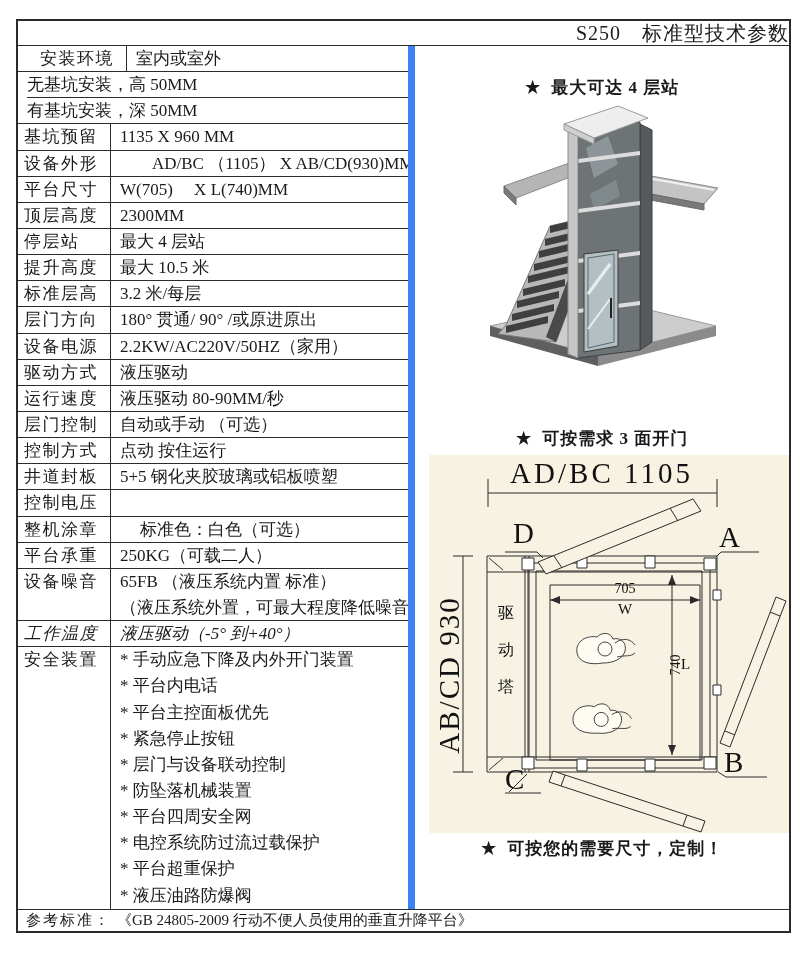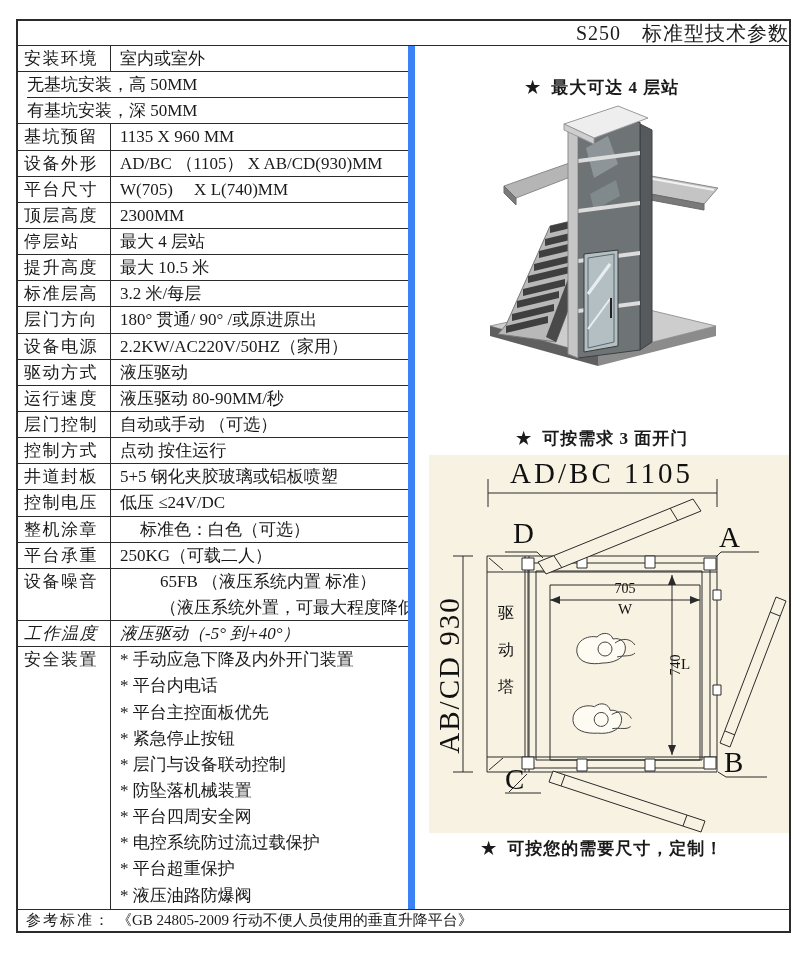--- a/index.html
+++ b/index.html
@@ -45,42 +45,42 @@
 </head>
 <body>
 
 <div class="page">
   <div class="doc-table">
 
     <div class="title-row">S250　标准型技术参数</div>
 
     <div class="body-row">
       <div class="left-grid">
-  <div class="row" style="height: 26.15px;">
+  <div class="row" style="height: 26.15px; padding-left: 16px;">
     <div class="cell-label">安装环境</div>
     <div class="cell-value">
               <div class="vline">室内或室外</div>
             </div>
   </div>
 
   <div class="row" style="height: 52.3px;">
     <div class="cell-value">
               <div class="vline divided">无基坑安装，高 50MM</div>
               <div class="vline">有基坑安装，深 50MM</div>
             </div>
   </div>
 
   <div class="row" style="height: 26.15px;">
     <div class="cell-label">基坑预留</div>
     <div class="cell-value">
               <div class="vline">1135 X 960 MM</div>
             </div>
   </div>
 
-  <div class="row" style="height: 26.15px;">
+  <div class="row" style="height: 26.15px; gap: 32px;">
     <div class="cell-label">设备外形</div>
     <div class="cell-value">
               <div class="vline">AD/BC （1105） X AB/CD(930)MM</div>
             </div>
   </div>
 
   <div class="row" style="height: 26.15px;">
     <div class="cell-label">平台尺寸</div>
     <div class="cell-value">
               <div class="vline">W(705)　 X L(740)MM</div>
@@ -157,42 +157,42 @@
             </div>
   </div>
 
   <div class="row" style="height: 26.15px;">
     <div class="cell-label">井道封板</div>
     <div class="cell-value">
               <div class="vline">5+5 钢化夹胶玻璃或铝板喷塑</div>
             </div>
   </div>
 
-  <div class="row" style="height: 26.15px;">
+  <div class="row" style="height: 26.15px; flex-direction: column;">
     <div class="cell-label">控制电压</div>
     <div class="cell-value">
               <div class="vline">低压 ≤24V/DC</div>
             </div>
   </div>
 
   <div class="row" style="height: 26.15px; gap: 20px;">
     <div class="cell-label">整机涂章</div>
     <div class="cell-value">
               <div class="vline">标准色：白色（可选）</div>
             </div>
   </div>
 
   <div class="row" style="height: 26.15px;">
     <div class="cell-label">平台承重</div>
     <div class="cell-value">
               <div class="vline">250KG（可载二人）</div>
             </div>
   </div>
 
-  <div class="row" style="height: 52.3px; gap: 40px;">
+  <div class="row" style="height: 52.3px;">
     <div class="cell-label">设备噪音</div>
     <div class="cell-value">
               <div class="vline">65FB （液压系统内置 标准）</div>
               <div class="vline">（液压系统外置，可最大程度降低噪音）</div>
             </div>
   </div>
 
   <div class="row" style="height: 26.15px; font-style: italic;">
     <div class="cell-label">工作温度</div>
     <div class="cell-value">

